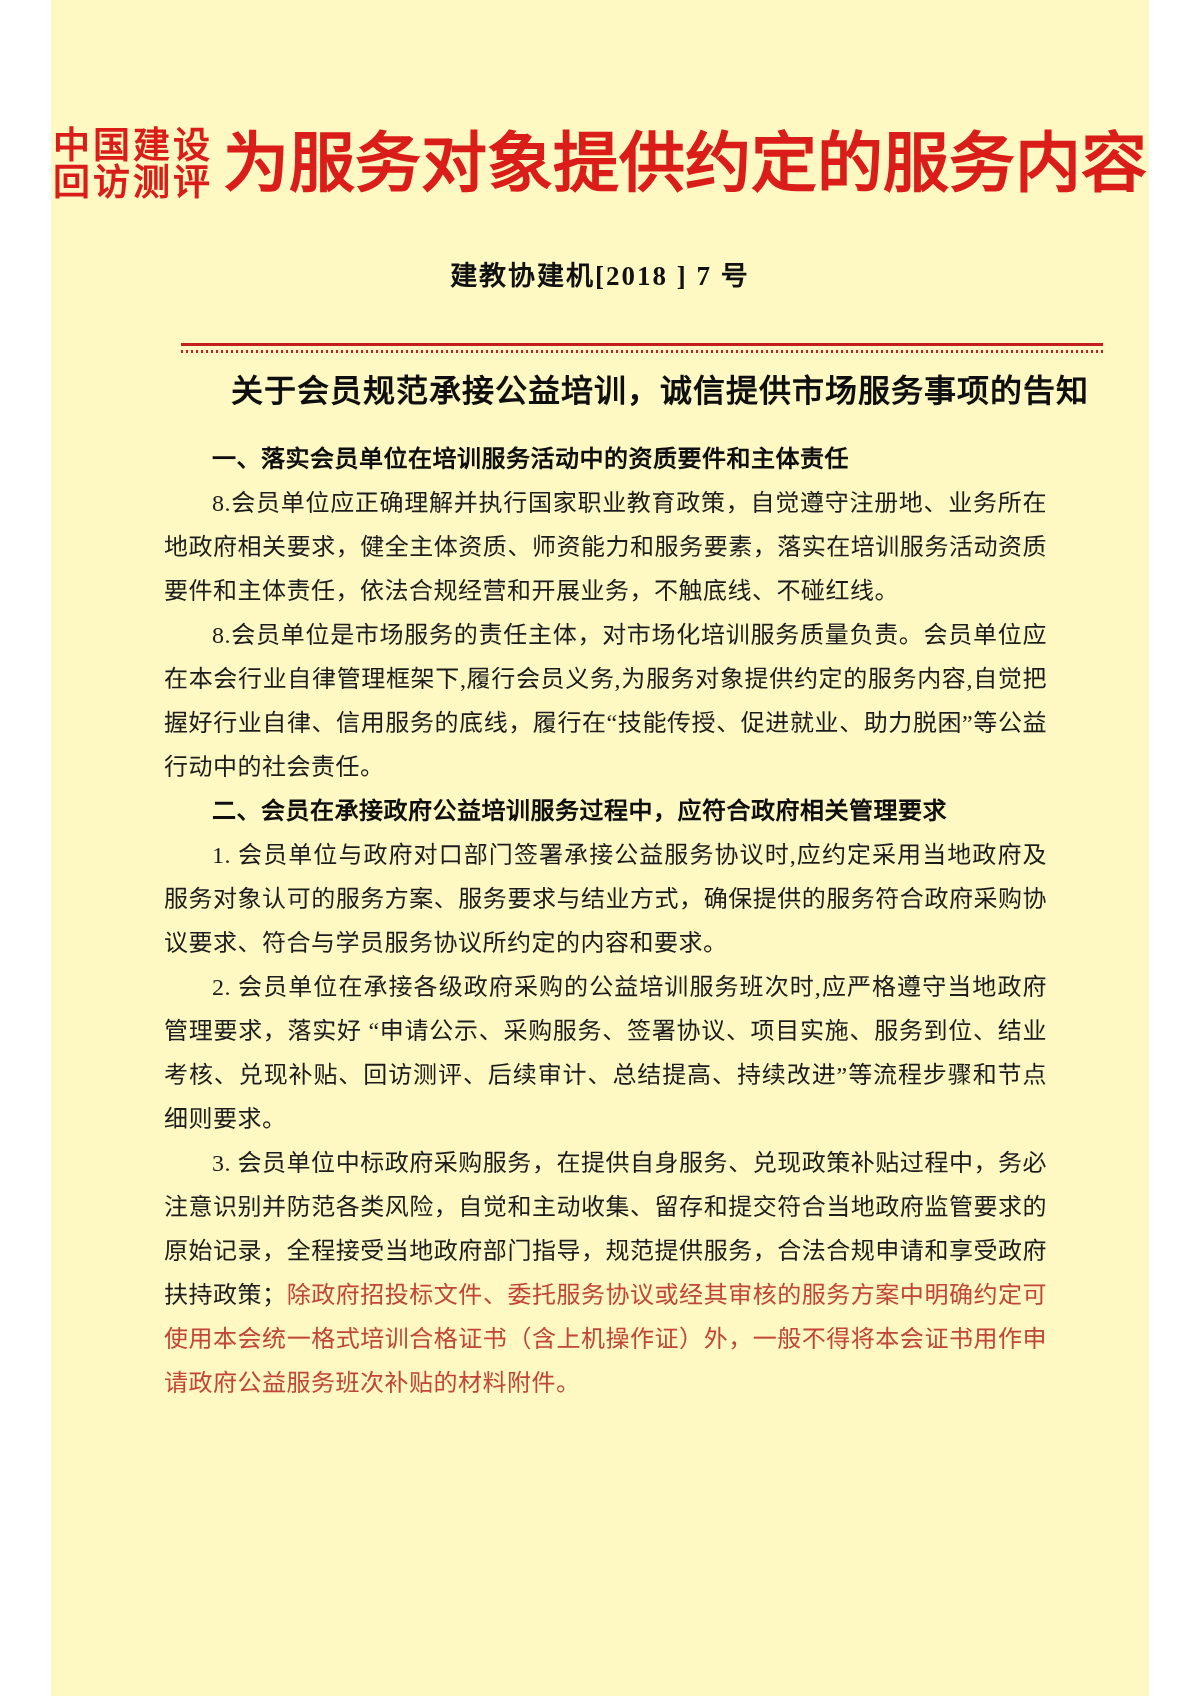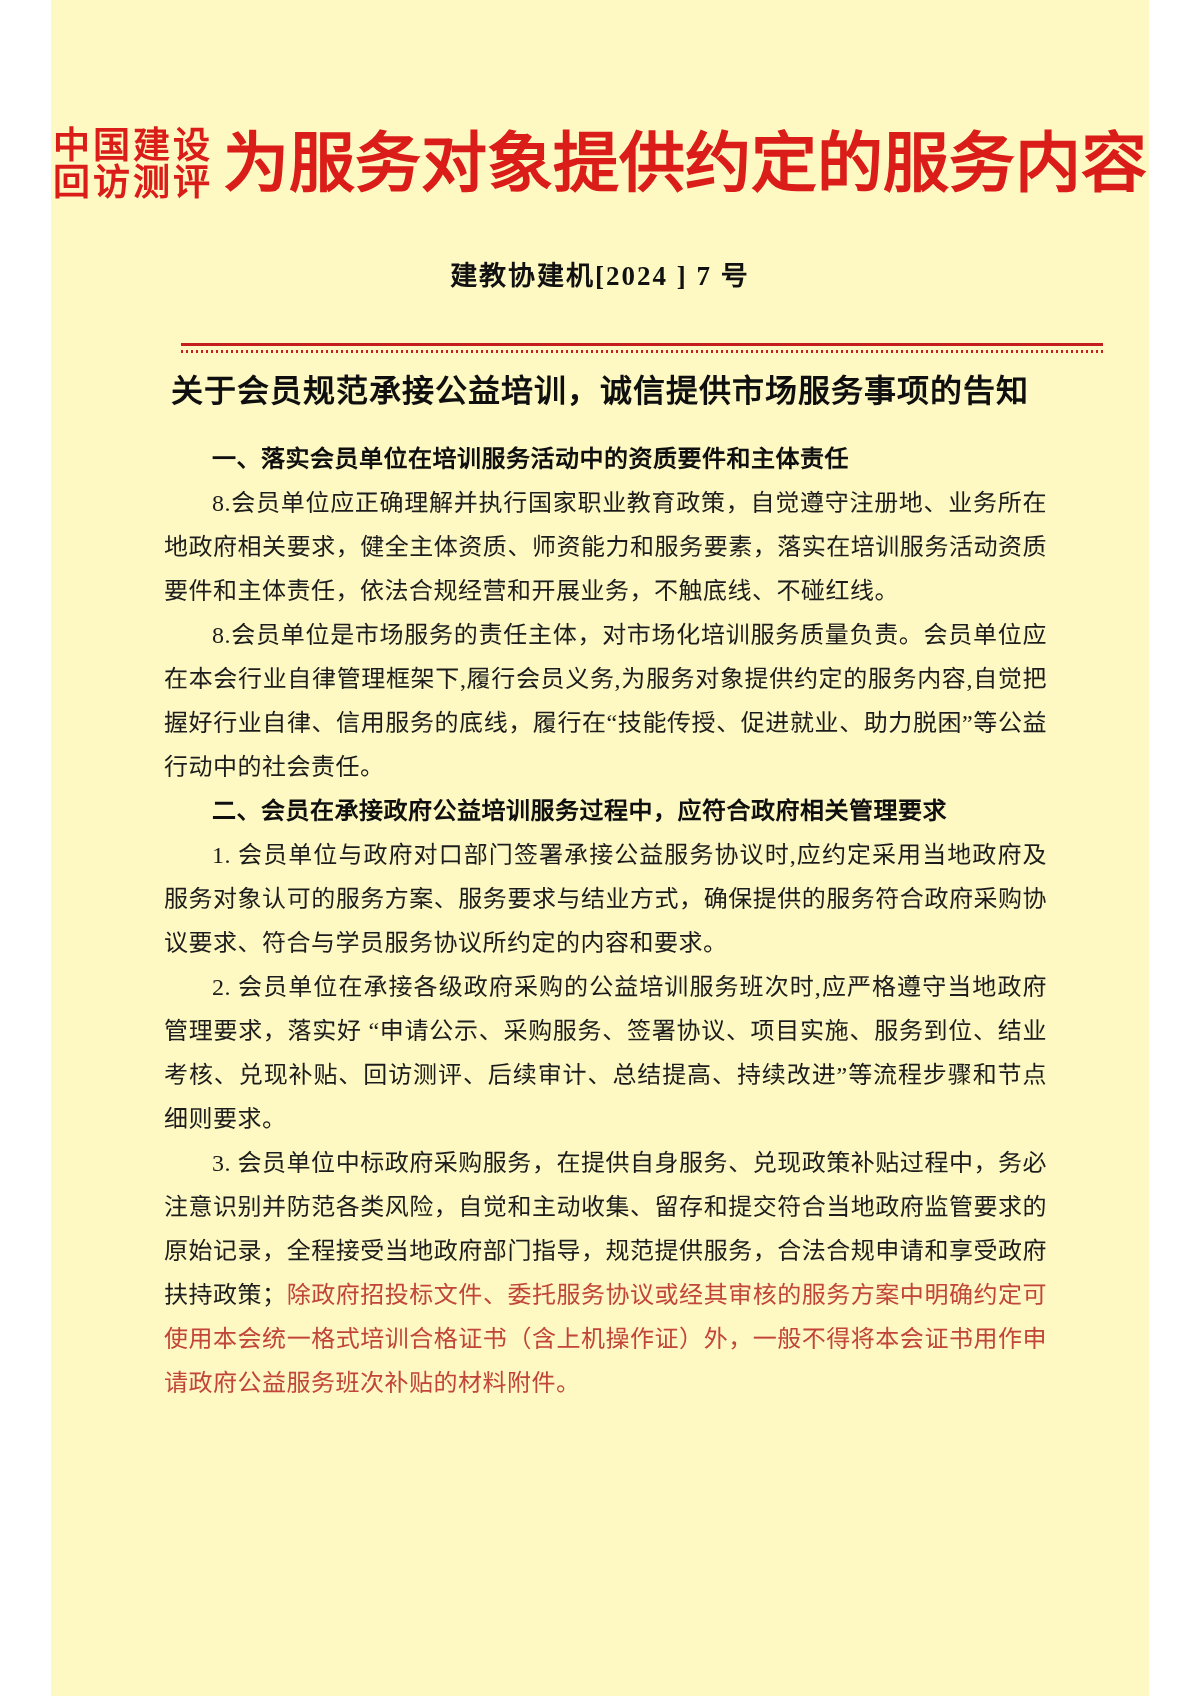--- a/index.html
+++ b/index.html
@@ -66,21 +66,21 @@
     height: 3px;
     background-image: repeating-linear-gradient(
       to right,
       var(--divider-red) 0 2px,
       transparent 2px 5px
     );
   }
   
   .title {
     margin: 16px 60px 0 60px;
-    text-align: center;
+    text-align: right;
     font-size: 32px;
     font-weight: bold;
     line-height: 44px;
     color: #0f0f0f;
     letter-spacing: 1px;
   }
   
   .content {
     margin: 24px 102px 0 113px;
     font-size: 24px;
@@ -111,21 +111,21 @@
 <div class="page">
 
   <div class="header-row">
     <div class="org">
       <div>中国建设</div>
       <div>回访测评</div>
     </div>
     <div class="committee">为服务对象提供约定的服务内容</div>
   </div>
 
-  <div class="doc-number">建教协建机[2024 ] 7 号</div>
+  <div class="doc-number">建教协建机[2018 ] 7 号</div>
 
   <div class="divider">
     <div class="divider-solid"></div>
     <div class="divider-dotted"></div>
   </div>
 
   <h1 class="title">关于会员规范承接公益培训，诚信提供市场服务事项的告知</h1>
 
   <div class="content">
     <div id="body-container">

